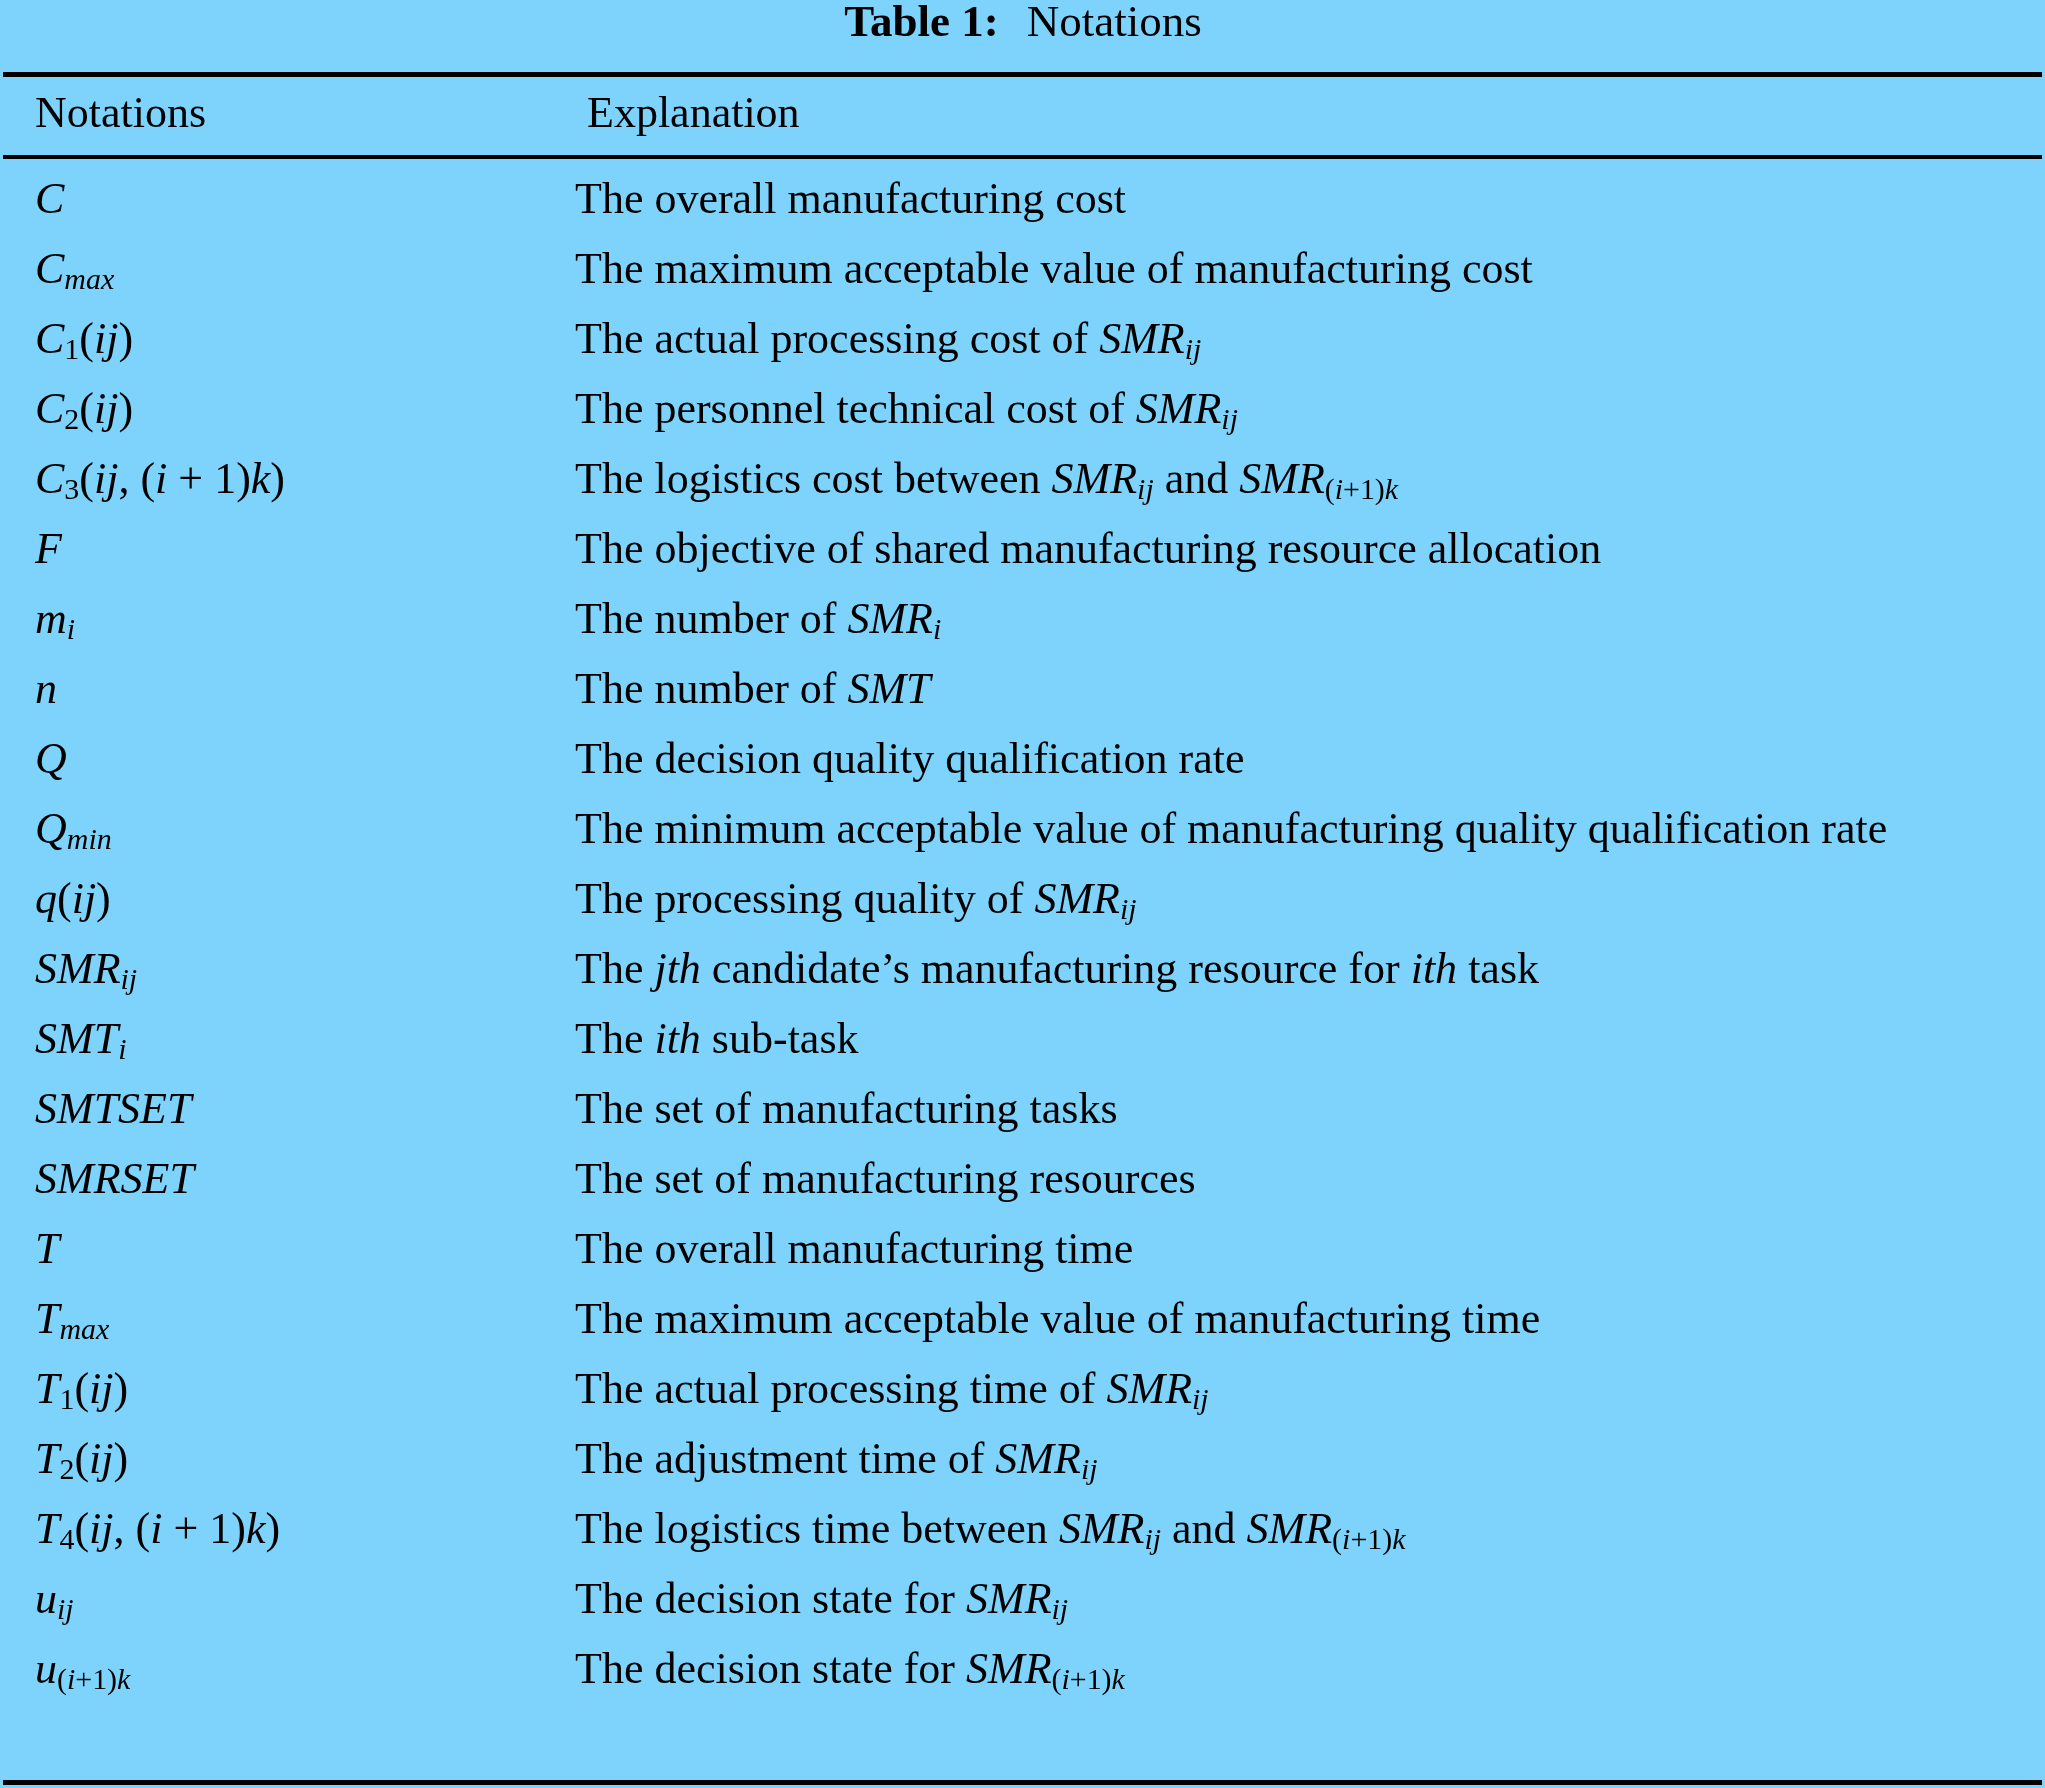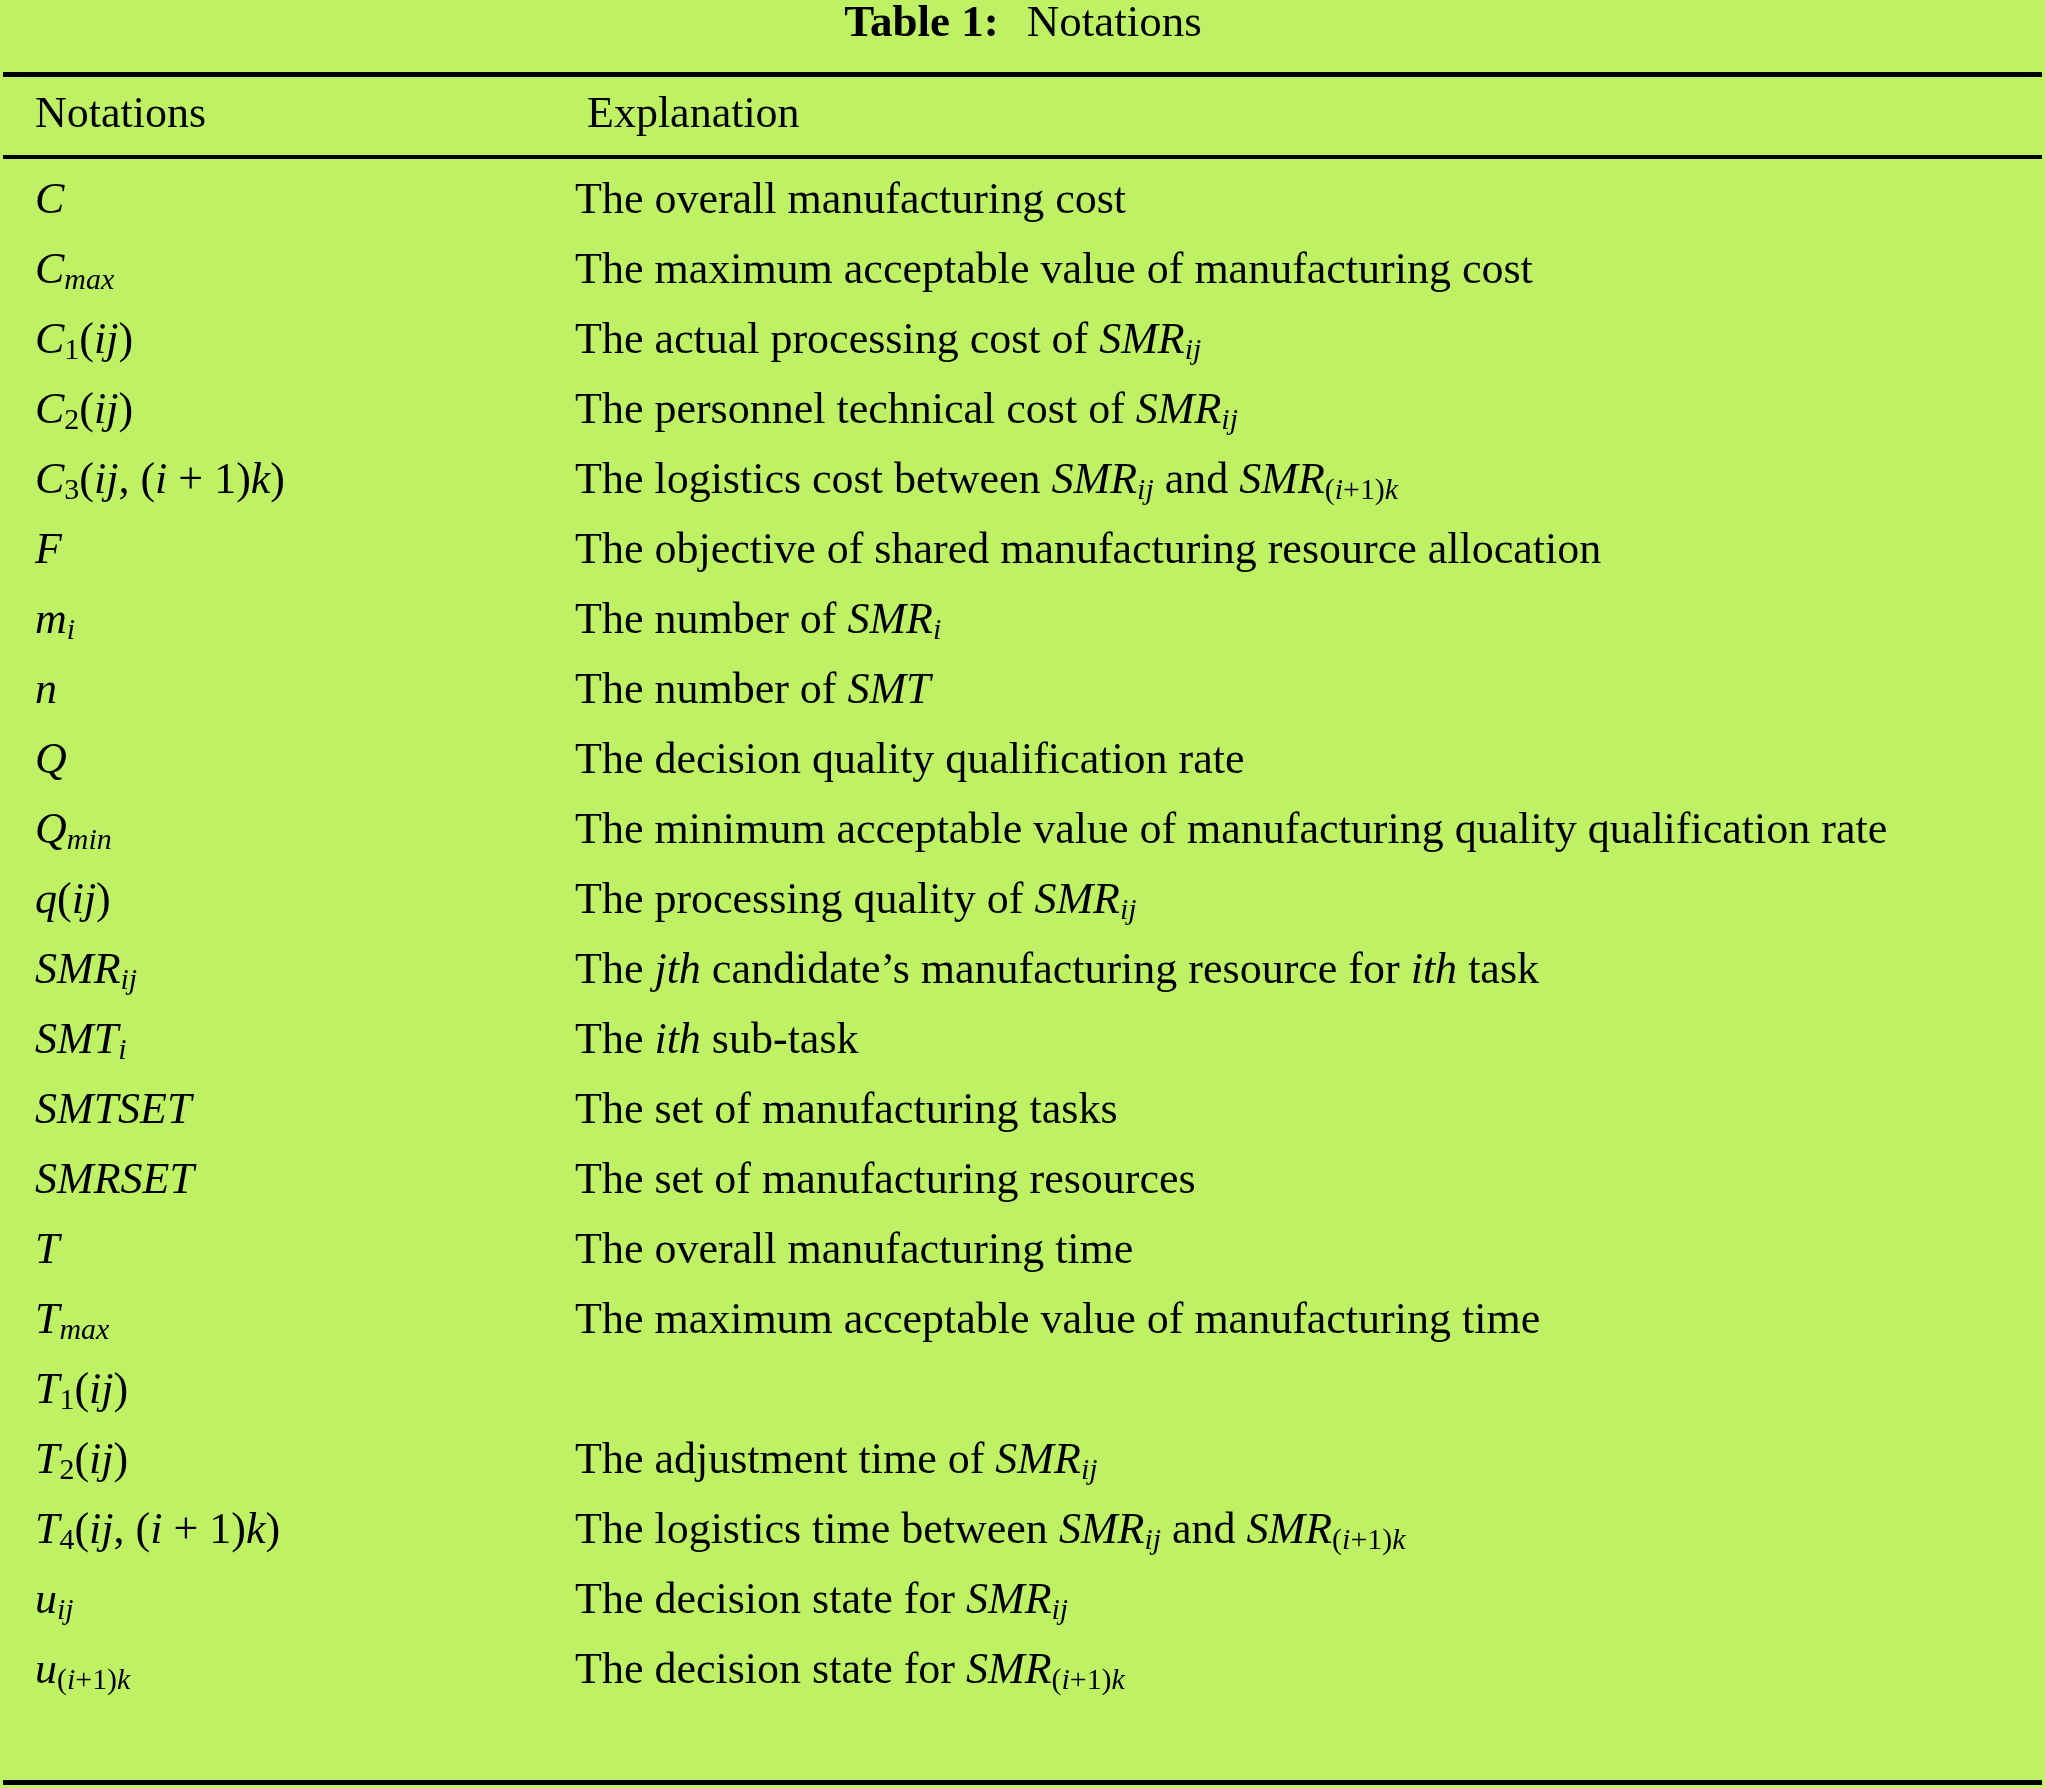--- a/index.html
+++ b/index.html
@@ -4,21 +4,21 @@
 <style>
   html, body {
     margin: 0;
     padding: 0;
     background: #ffffff;
   }
   .page {
     position: relative;
     width: 2046px;
     height: 1789px;
-    background: #bef264;
+    background: #7dd3fc;
     color: #000000;
     font-family: "Liberation Serif", "DejaVu Serif", serif;
     overflow: hidden;
   }
   .caption {
     position: absolute;
     top: 0;
     left: 0;
     width: 2046px;
     text-align: center;
@@ -165,20 +165,21 @@
       <div class="trow">
         <span class="cell c-not"><span class="it">T</span></span>
         <span class="cell c-exp"><span>The overall manufacturing time</span></span>
       </div>
       <div class="trow">
         <span class="cell c-not"><span class="it">T</span><sub class="sb it">max</sub></span>
         <span class="cell c-exp"><span>The maximum acceptable value of manufacturing time</span></span>
       </div>
       <div class="trow">
         <span class="cell c-not"><span class="it">T</span><sub class="sb">1</sub><span>(</span><span class="it">ij</span><span>)</span></span>
+        <span class="cell c-exp"><span>The actual processing time of </span><span class="it">SMR</span><sub class="sb it">ij</sub></span>
       </div>
       <div class="trow">
         <span class="cell c-not"><span class="it">T</span><sub class="sb">2</sub><span>(</span><span class="it">ij</span><span>)</span></span>
         <span class="cell c-exp"><span>The adjustment time of </span><span class="it">SMR</span><sub class="sb it">ij</sub></span>
       </div>
       <div class="trow">
         <span class="cell c-not"><span class="it">T</span><sub class="sb">4</sub><span>(</span><span class="it">ij</span><span>, (</span><span class="it">i</span><span> + 1)</span><span class="it">k</span><span>)</span></span>
         <span class="cell c-exp"><span>The logistics time between </span><span class="it">SMR</span><sub class="sb it">ij</sub><span> and </span><span class="it">SMR</span><sub class="sb">(</sub><sub class="sb it">i</sub><sub class="sb">+1)</sub><sub class="sb it">k</sub></span>
       </div>
       <div class="trow">

